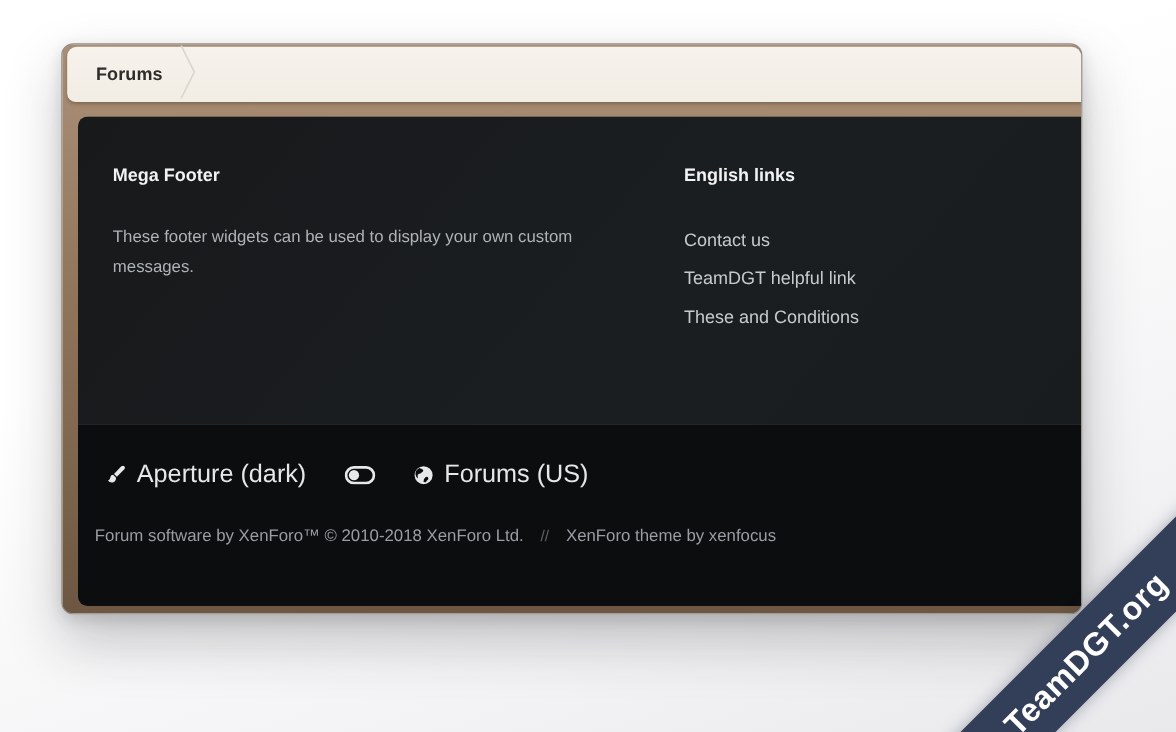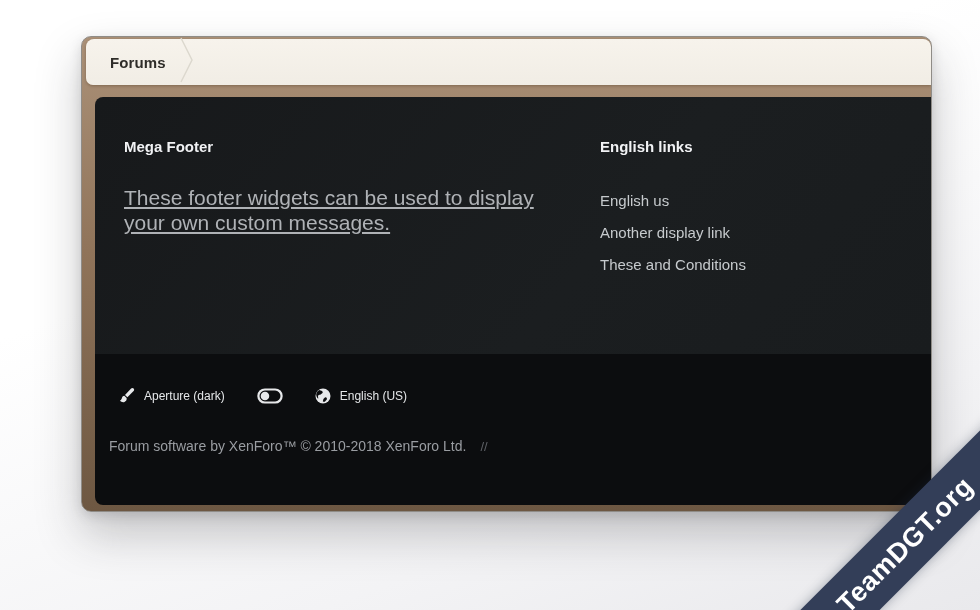--- a/index.html
+++ b/index.html
@@ -11,21 +11,21 @@
   .page {
     position: relative;
     width: 980px;
     height: 610px;
     overflow: hidden;
     background: linear-gradient(160deg, #ffffff 35%, #f3f3f5 75%, #e9e9ec 100%);
   }
   
   .window {
     position: absolute;
-    left: 81px; top: 36px;
+    left: 51px; top: 36px;
     width: 851px; height: 476px;
     border: 1px solid #8f8c87;
     border-radius: 10px;
     background: linear-gradient(180deg, #ab9178 0%, #90745a 45%, #6d5742 100%);
     box-shadow: 0 22px 45px rgba(40,40,45,.25), 0 4px 12px rgba(40,40,45,.15);
     overflow: hidden;
   }
   
   .crumb-bar {
     position: relative;
@@ -66,25 +66,24 @@
   .widget h3 {
     font-size: 15px;
     font-weight: bold;
     color: #f1f2f4;
     line-height: 16px;
     margin-bottom: 30px;
   }
   .widget-col1 { width: 476px; }
   .widget-col2 { flex: 1; }
   .widget p {
-    font-size: 21px;
+    font-size: 14px;
     line-height: 25px;
     color: #afb2b6;
     max-width: 440px;
-    text-decoration: underline;
   }
   .widget ul { list-style: none; }
   .widget li { line-height: 32px; }
   .widget li a {
     font-size: 15px;
     color: #c6cacd;
     text-decoration: none;
   }
   
   .bottom {
@@ -96,21 +95,21 @@
     align-items: center;
     padding: 24px 0 0 23px;
     height: 60px;
   }
   .pref-link {
     display: inline-flex;
     align-items: center;
     gap: 9px;
     text-decoration: none;
     color: #e5e7e9;
-    font-size: 12px;
+    font-size: 21px;
   }
   .pref-gap { width: 32px; }
   .copy-row {
     display: flex;
     align-items: center;
     padding: 24px 0 0 14px;
     font-size: 14px;
     color: #9a9da2;
   }
   .copy-sep { color: #5e6166; padding: 0 14px; font-size: 13px; }
@@ -154,24 +153,24 @@
 
       <div class="widgets">
         <div class="widget widget-col1">
           <h3>Mega Footer</h3>
           <p>These footer widgets can be used to display your own custom messages.</p>
         </div>
         <div class="widget widget-col2">
           <h3>English links</h3>
           <ul>
             <li>
-              <a href="#">English us</a>
+              <a href="#">Contact us</a>
             </li>
             <li>
-              <a href="#">Another display link</a>
+              <a href="#">TeamDGT helpful link</a>
             </li>
             <li>
               <a href="#">These and Conditions</a>
             </li>
           </ul>
         </div>
       </div>
 
       <div class="bottom">
 
@@ -199,27 +198,28 @@
           <span class="pref-gap"></span>
 
           <a href="#" class="pref-link">
             <span class="icon">
               <svg width="16" height="16" viewBox="0 0 16 16">
                 <circle cx="8" cy="8" r="7.5" fill="#e7e8ea"></circle>
                 <path fill="#0c0d0f" d="M4.6 1.9c1.1.7 2.8.9 3.1 2 .3 1-.9 1.4-1.8 2.3-.8.8-2.1.3-2.7 1.4-.5 1 .2 2.1 0 3.1-.7-.5-2-2.1-2-4.2 0-2 1.4-3.8 3.4-4.6z"></path>
                 <path fill="#0c0d0f" d="M10.6 9.2c1 .2 1.7 1.2 1.2 2.2-.4.9-1.4 1.2-1.7 2.2-.9.4-1.9.2-2.3-.3.6-.9.2-1.9 1-2.7.6-.7 1.1-1.5 1.8-1.4z"></path>
               </svg>
             </span>
-            <span>English (US)</span>
+            <span>Forums (US)</span>
           </a>
         </div>
 
         <div class="copy-row">
           <a href="#" style="color:#9a9da2;text-decoration:none;">Forum software by XenForo™ © 2010-2018 XenForo Ltd.</a>
           <span class="copy-sep">//</span>
+          <a href="#" style="color:#9a9da2;text-decoration:none;">XenForo theme by xenfocus</a>
         </div>
 
       </div>
     </div>
   </div>
 
   <div class="watermark">
     <span>TeamDGT.org</span>
   </div>
 

